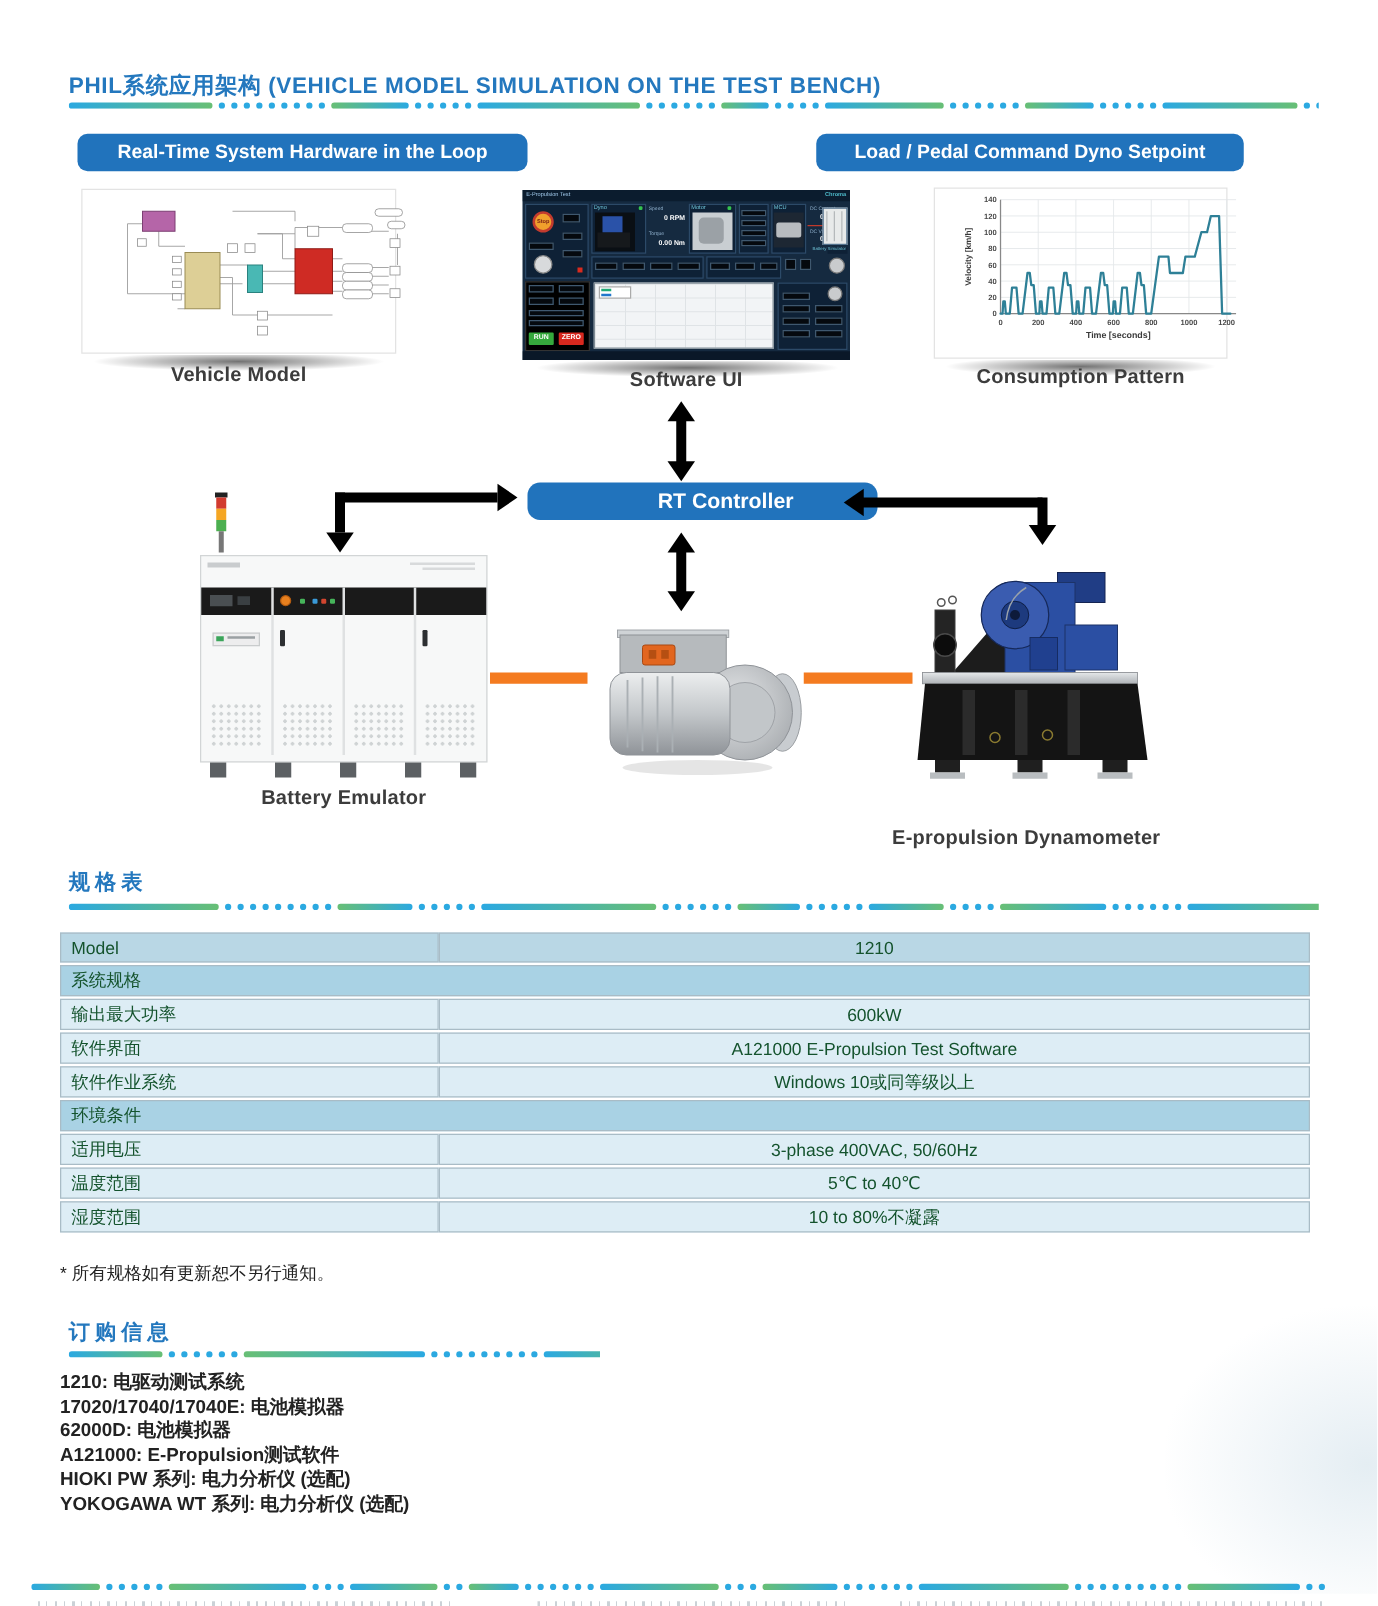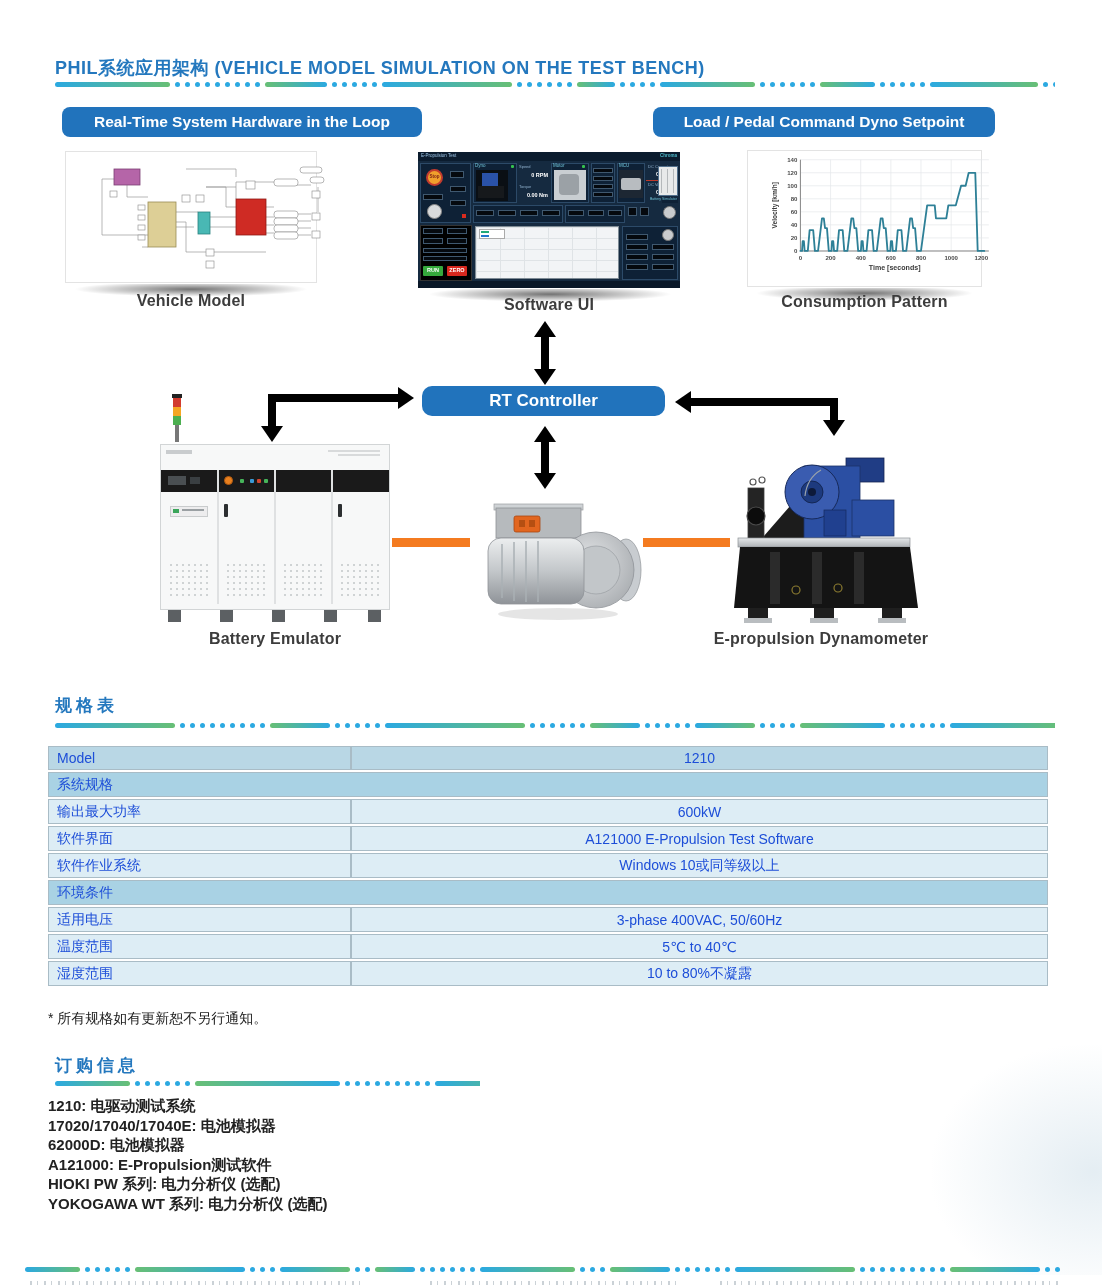--- a/index.html
+++ b/index.html
@@ -50,21 +50,21 @@
   .sw-dot{width:3px;height:3px;background:#35c24f;border-radius:1px;}
   .sw-btn{display:flex;align-items:center;justify-content:center;color:#fff;font-size:5.5px;font-weight:700;border-radius:1px;}
 
   
   .bat{position:absolute;}
   .bat *{position:absolute;box-sizing:border-box;}
   .vent{background-image:radial-gradient(circle,#cfd3d4 1.2px,transparent 1.4px);background-size:6px 6px;}
 
   
   table.spec{position:absolute;left:48px;top:744px;width:1000px;border-collapse:separate;border-spacing:0 2px;}
-  table.spec td{border:1px solid #a9bcc6;font-size:14px;padding:2.5px 8px;height:17px;color:#1d4ed8;}
+  table.spec td{border:1px solid #a9bcc6;font-size:14px;padding:2.5px 8px;height:17px;color:#14532d;}
   table.spec td.lab{width:285px;}
   table.spec td.val{text-align:center;}
   tr.row-model td{background:#b9d7e5;}
   tr.row-section td{background:#a9d2e4;}
   tr.row-data td{background:#ddedf5;}
 
   .footnote{position:absolute;font-size:14px;color:#222;}
   .order-item{font-size:15px;color:#222;line-height:19.5px;font-weight:600;}
 
   .cutline{position:absolute;height:4px;overflow:hidden;opacity:.45;
@@ -310,21 +310,21 @@
         <text x="9" y="53" text-anchor="middle" font-size="6.5" fill="#3a3a3a" font-weight="bold" transform="rotate(-90 9 53)">Velocity [km/h]</text>
       </svg>
   </div>
   <div class="fig-shadow" style="left:752px;top:288px;width:225px;"></div>
   <div class="caption" style="left:747px;top:293px;width:235px;">Consumption Pattern</div>
 
   <div class="ah up" style="left:534px;top:318px;"></div>
   <div class="shaft" style="left:541px;top:333px;width:8px;height:37px;"></div>
   <div class="ah down" style="left:534px;top:369px;"></div>
 
-  <div class="rt" style="left:422px;top:386px;width:243px;height:30px;">RT Controller</div>
+  <div class="rt" style="left:422px;top:386px;width:243px;height:30px;padding-left:37px;">RT Controller</div>
 
   <div class="ah up" style="left:534px;top:423px;"></div>
   <div class="shaft" style="left:541px;top:438px;width:8px;height:36px;"></div>
   <div class="ah down" style="left:534px;top:473px;"></div>
 
   <div class="shaft" style="left:268px;top:394px;width:130px;height:8px;"></div>
   <div class="ah right" style="left:398px;top:387px;"></div>
   <div class="shaft" style="left:268px;top:394px;width:8px;height:32px;"></div>
   <div class="ah down" style="left:261px;top:426px;"></div>
 
@@ -445,21 +445,21 @@
       <g>
         <rect x="22" y="168" width="20" height="10" fill="#1f1f1f"></rect>
           <rect x="18" y="178" width="28" height="5" fill="#b9bdc0"></rect>
         <rect x="88" y="168" width="20" height="10" fill="#1f1f1f"></rect>
           <rect x="84" y="178" width="28" height="5" fill="#b9bdc0"></rect>
         <rect x="156" y="168" width="20" height="10" fill="#1f1f1f"></rect>
           <rect x="152" y="178" width="28" height="5" fill="#b9bdc0"></rect>
       </g>
     </svg>
   </div>
-  <div class="caption" style="left:712px;top:630px;width:218px;">E-propulsion Dynamometer</div>
+  <div class="caption" style="left:712px;top:662px;width:218px;">E-propulsion Dynamometer</div>
 
   <div class="h-sec" style="left:55px;top:694px;">规格表</div>
   <div class="deco" style="left:55px;top:722px;width:1000px;">
       <span class="deco-bar" style="width: 120px;"></span>
       <span class="deco-dot"></span>
       <span class="deco-dot"></span>
       <span class="deco-dot"></span>
       <span class="deco-dot"></span>
       <span class="deco-dot"></span>
       <span class="deco-dot"></span>

